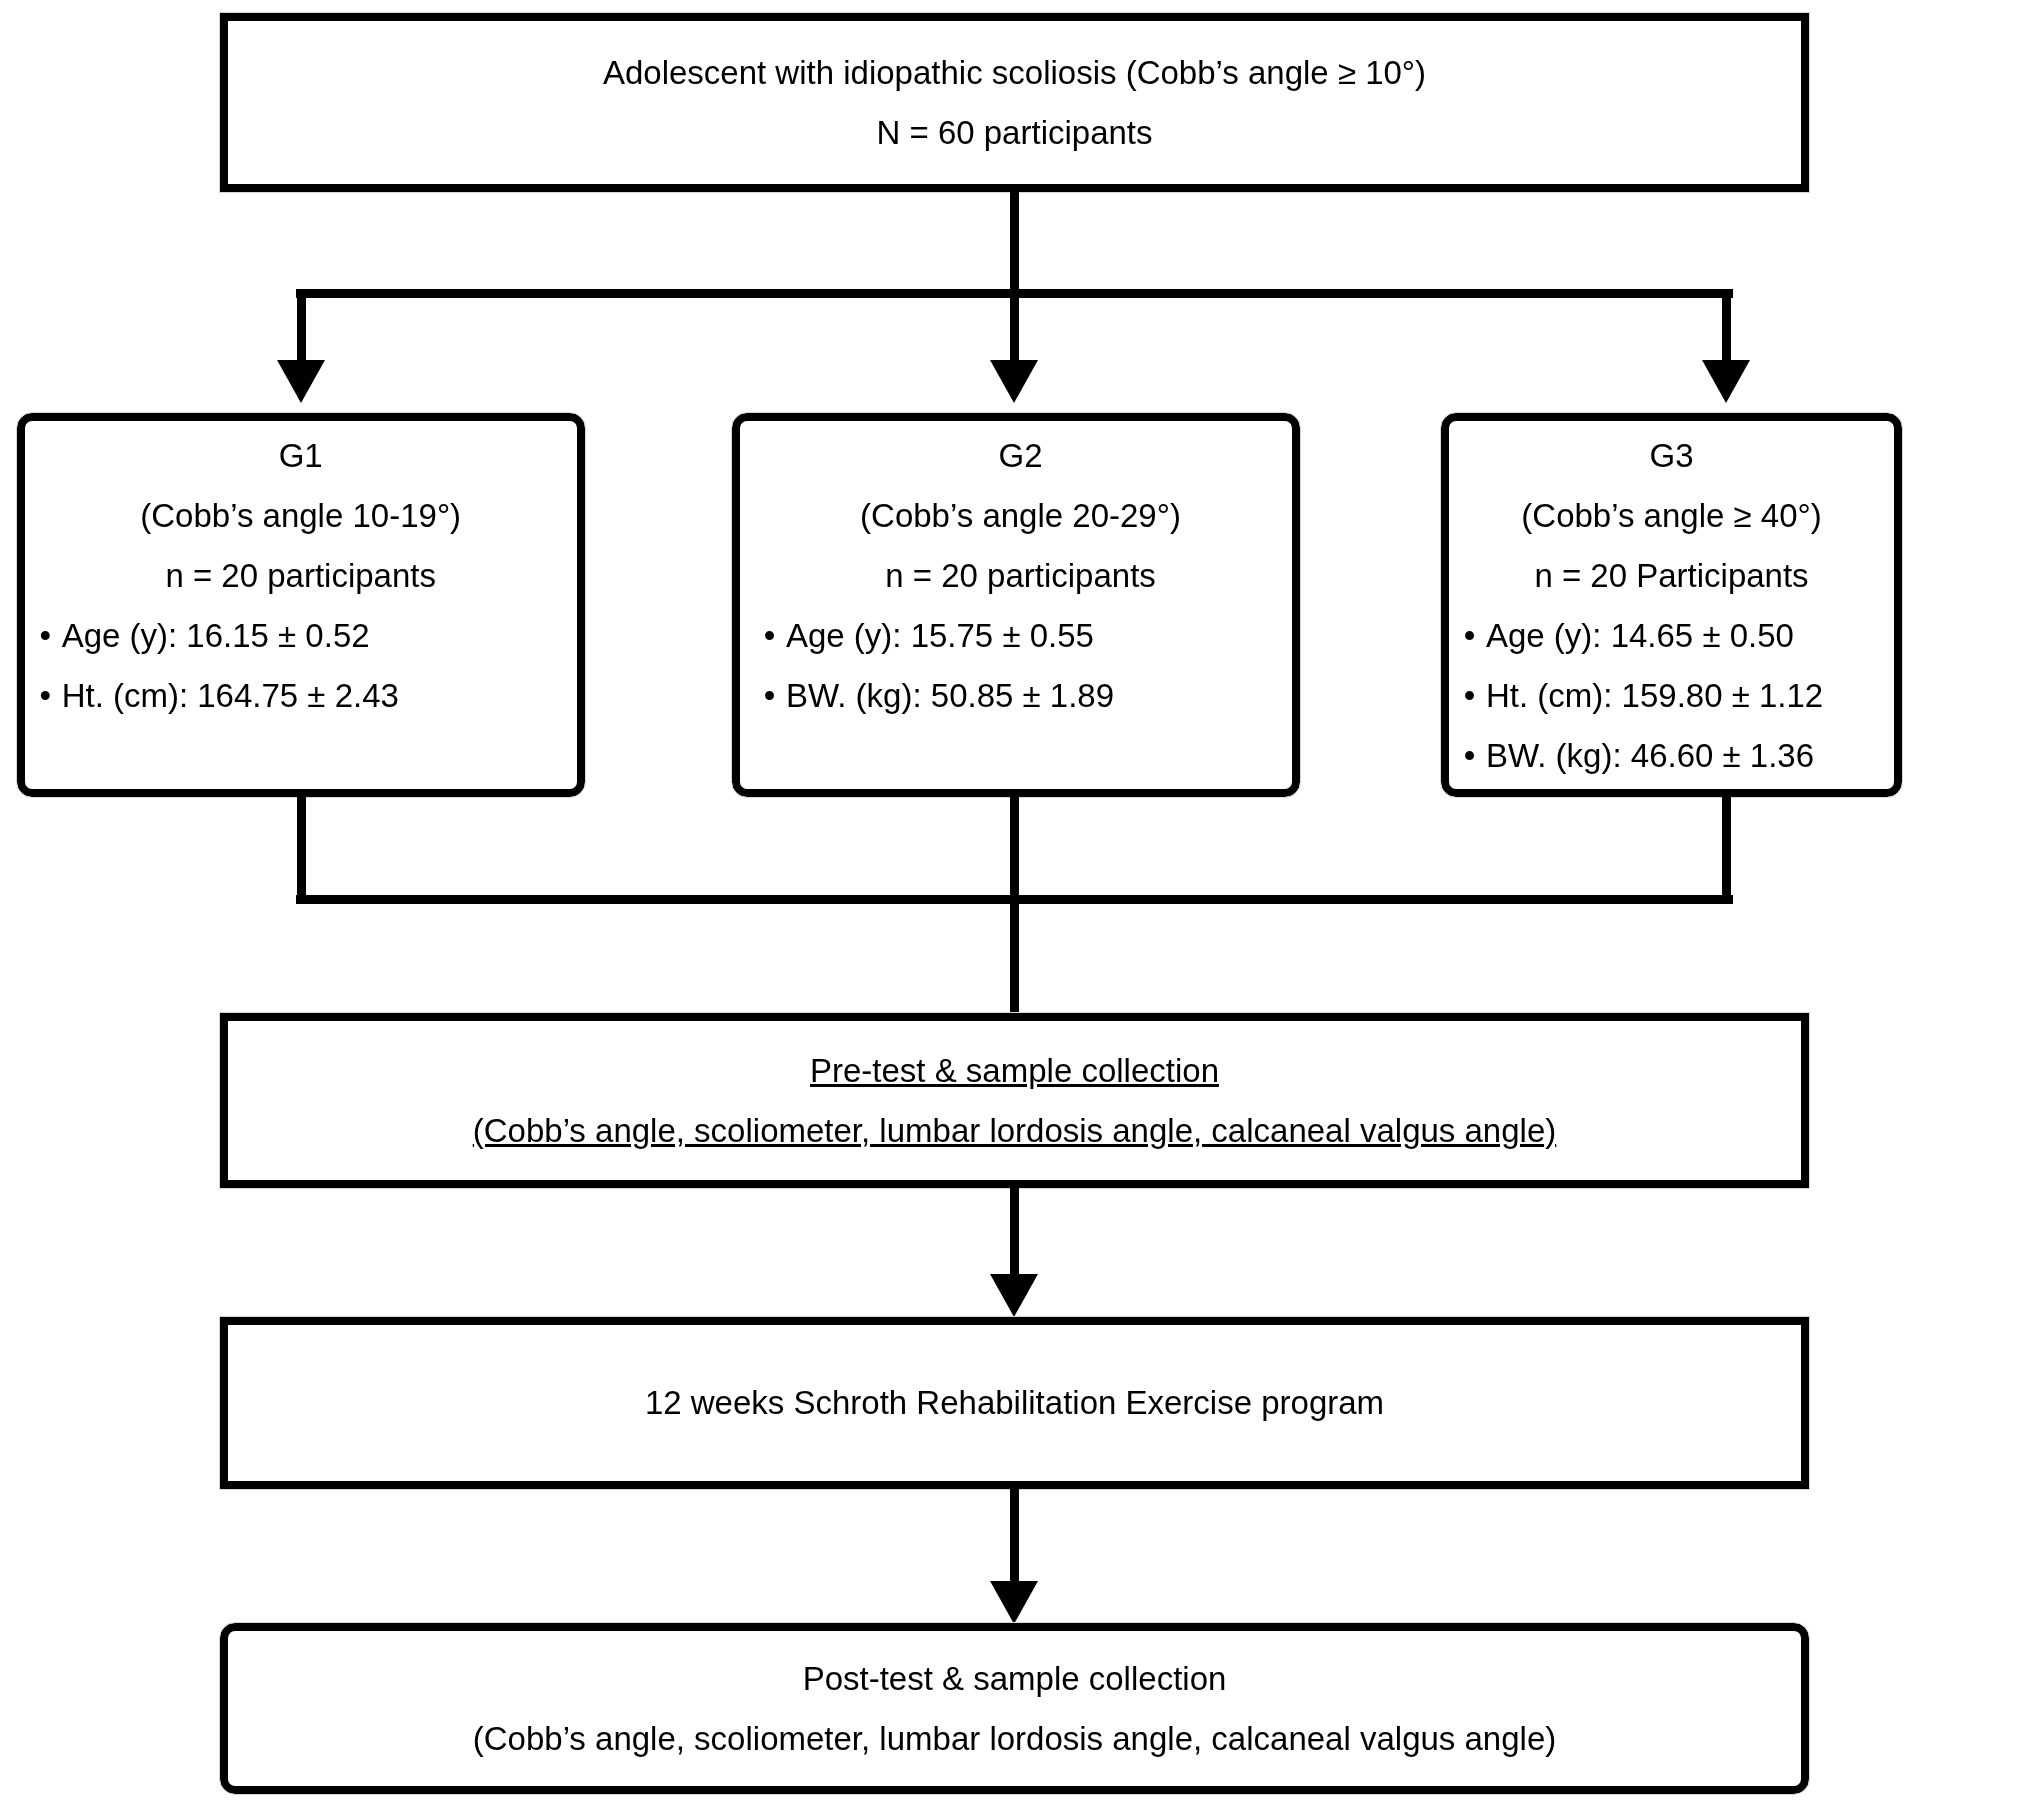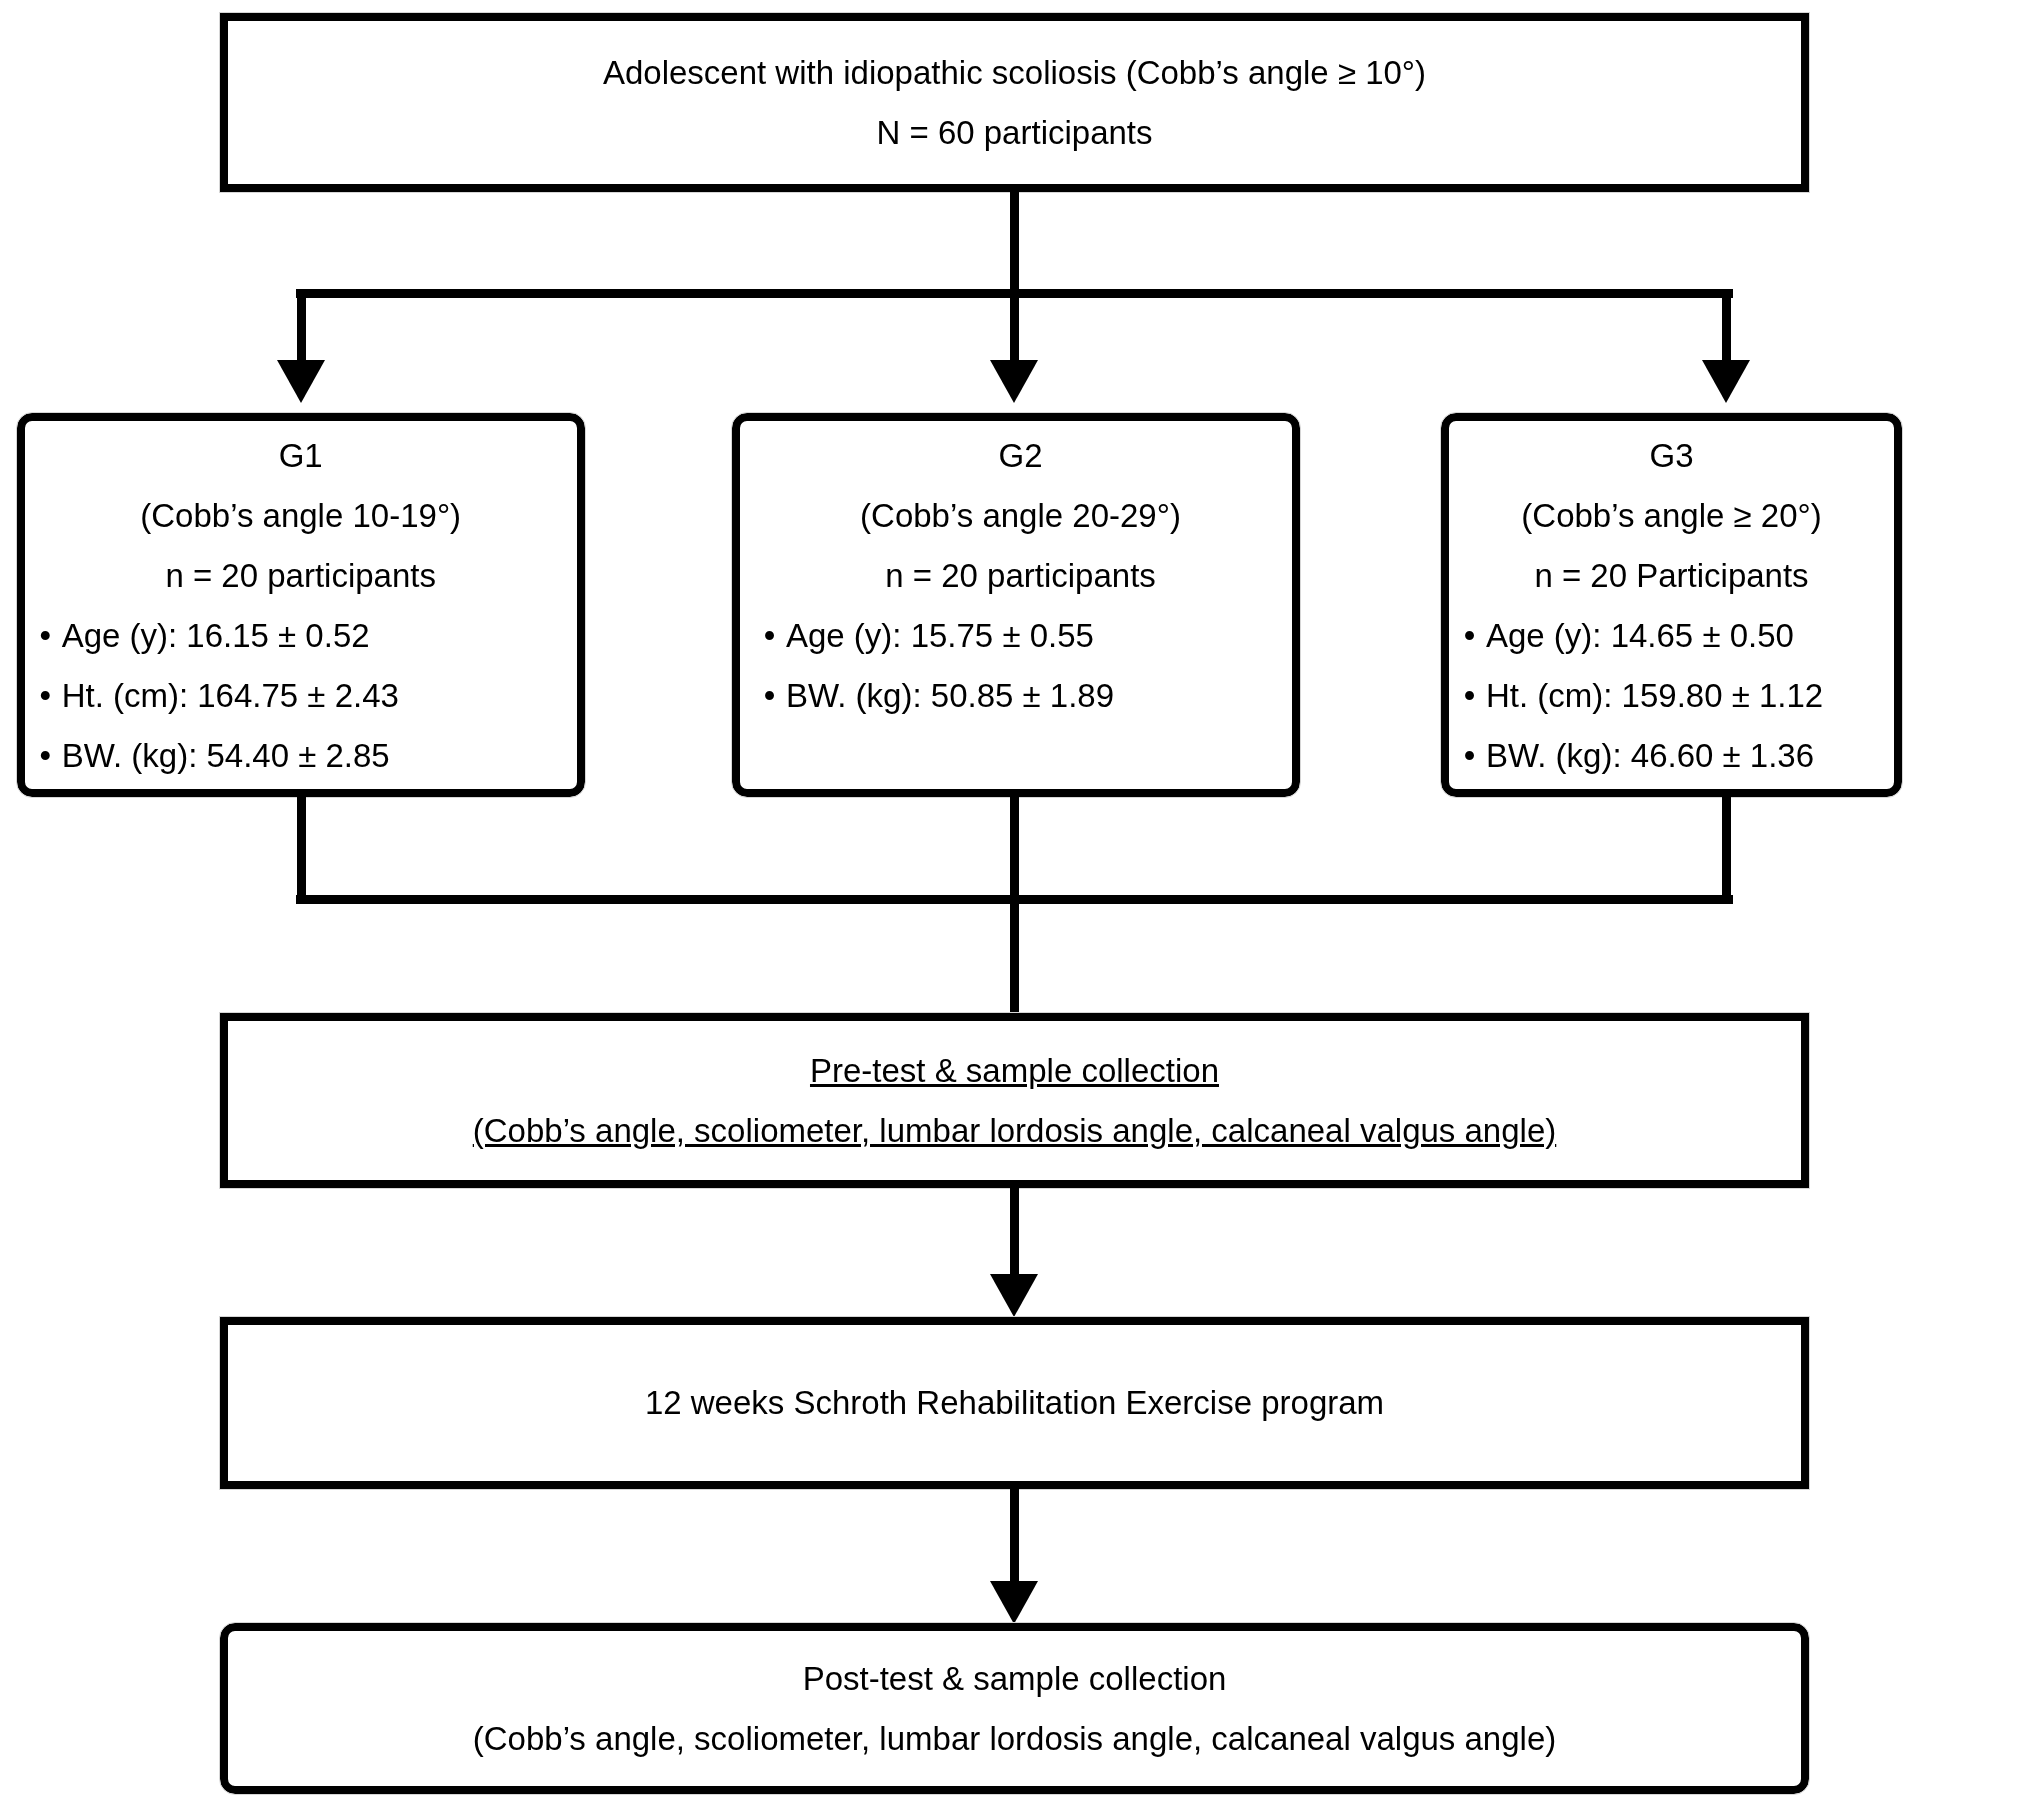--- a/index.html
+++ b/index.html
@@ -65,34 +65,33 @@
   <div class="tri" style="left:990px; top:360px;"></div>
   <div class="vline" style="left:1722px; top:298px; height:67px;"></div>
   <div class="tri" style="left:1702px; top:360px;"></div>
 
   <div class="box gbox" style="left:16.7px; top:413px; width:568px; height:384px;">
     <div class="gline">G1</div>
     <div class="gline">(Cobb’s angle 10-19°)</div>
     <div class="gline">n = 20 participants</div>
     <div class="bullet-line"><span class="bullet-marker">•</span><span>Age (y): 16.15 ± 0.52</span></div>
     <div class="bullet-line"><span class="bullet-marker">•</span><span>Ht. (cm): 164.75 ± 2.43</span></div>
-    <div class="bullet-line"><span class="bullet-marker">•</span><span>BW. (kg): 54.40 ± 2.85</span></div>
   </div>
 
   <div class="box gbox" style="left:732px; top:413px; width:568px; height:384px;padding-left:9px;">
     <div class="gline">G2</div>
     <div class="gline">(Cobb’s angle 20-29°)</div>
     <div class="gline">n = 20 participants</div>
     <div class="bullet-line"><span class="bullet-marker">•</span><span>Age (y): 15.75 ± 0.55</span></div>
     <div class="bullet-line"><span class="bullet-marker">•</span><span>BW. (kg): 50.85 ± 1.89</span></div>
   </div>
 
   <div class="box gbox" style="left:1441px; top:413px; width:461px; height:384px;">
     <div class="gline">G3</div>
-    <div class="gline">(Cobb’s angle ≥ 20°)</div>
+    <div class="gline">(Cobb’s angle ≥ 40°)</div>
     <div class="gline">n = 20 Participants</div>
     <div class="bullet-line"><span class="bullet-marker">•</span><span>Age (y): 14.65 ± 0.50</span></div>
     <div class="bullet-line"><span class="bullet-marker">•</span><span>Ht. (cm): 159.80 ± 1.12</span></div>
     <div class="bullet-line"><span class="bullet-marker">•</span><span>BW. (kg): 46.60 ± 1.36</span></div>
   </div>
 
   <div class="vline" style="left:297px; top:796px; height:101px;"></div>
   <div class="vline" style="left:1010px; top:796px; height:101px;"></div>
   <div class="vline" style="left:1722px; top:796px; height:101px;"></div>
   <div class="hbar" style="left:296px; top:895px; width:1437px;"></div>

